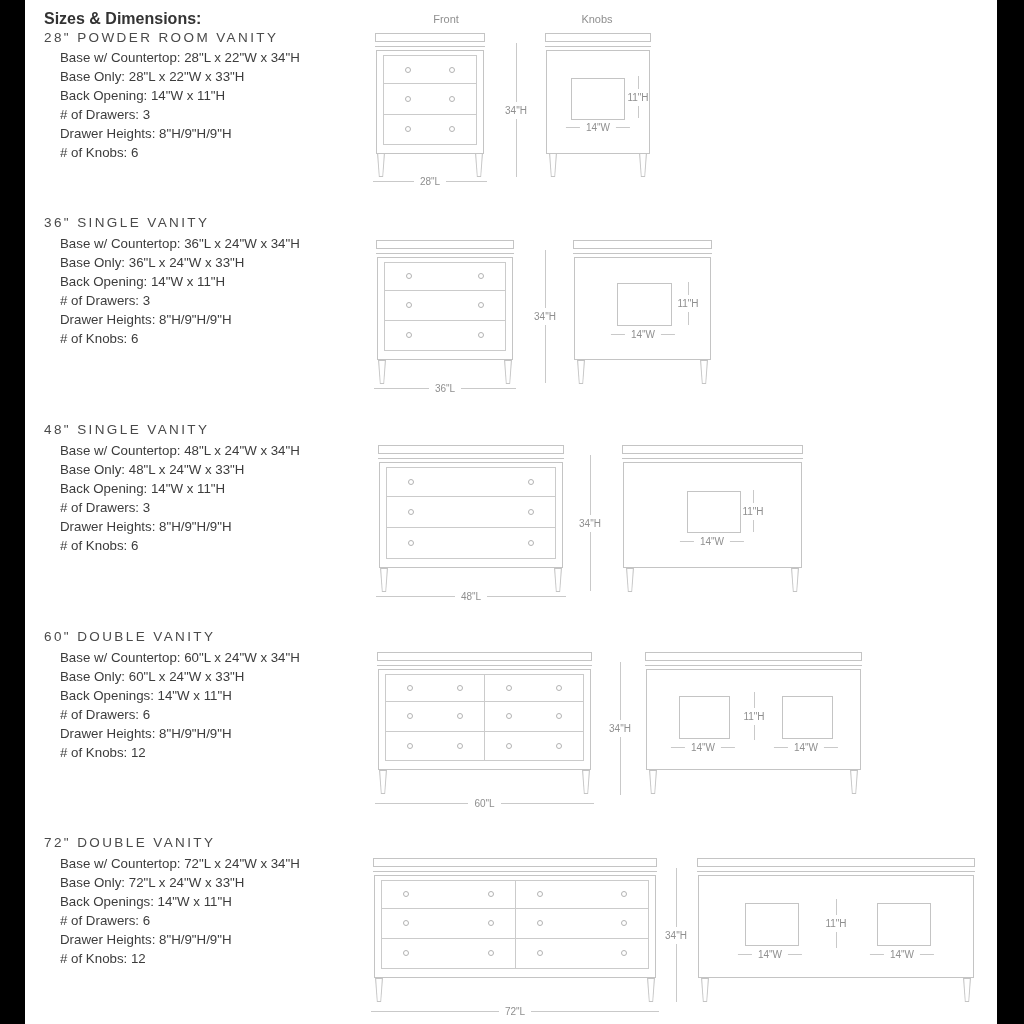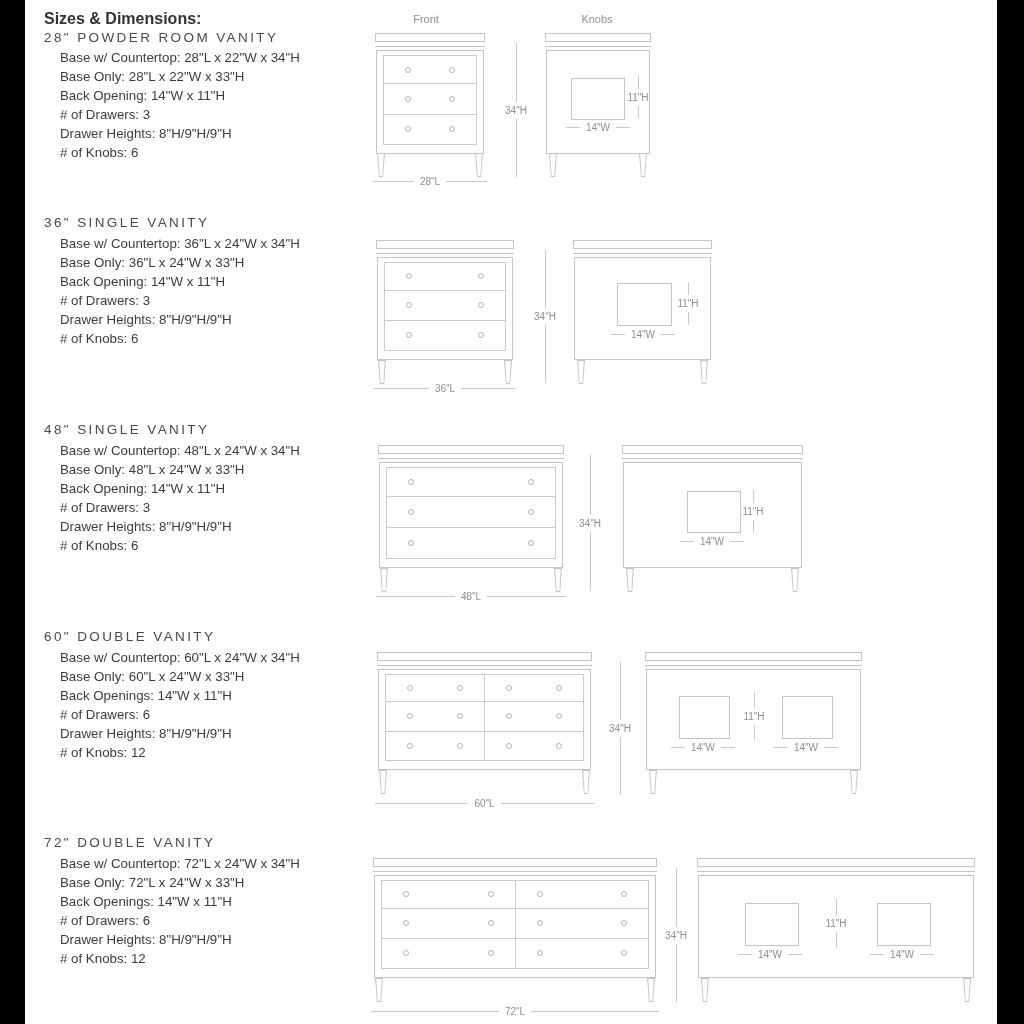--- a/index.html
+++ b/index.html
@@ -50,21 +50,21 @@
   .hdim .dlabel,.wdim .dlabel{padding:0 6px;}
 </style>
 </head>
 <body>
 
 <div class="bar left"></div>
 <div class="bar right"></div>
 
 <div class="abs heading" style="left:44px;top:10px;">Sizes &amp; Dimensions:</div>
 
-<div class="abs viewlab" style="left:426px;top:13px;">Front</div>
+<div class="abs viewlab" style="left:446px;top:13px;">Front</div>
 <div class="abs viewlab" style="left:597px;top:13px;">Knobs</div>
 
 <div>
   <div class="abs sec-title" style="left:44px;top:30px;">28" POWDER ROOM VANITY</div>
   <div class="abs specs" style="left:60px;top:48px;">
     <div>Base w/ Countertop: 28"L x 22"W x 34"H</div>
     <div>Base Only: 28"L x 22"W x 33"H</div>
     <div>Back Opening: 14"W x 11"H</div>
     <div># of Drawers: 3</div>
     <div>Drawer Heights: 8"H/9"H/9"H</div>

